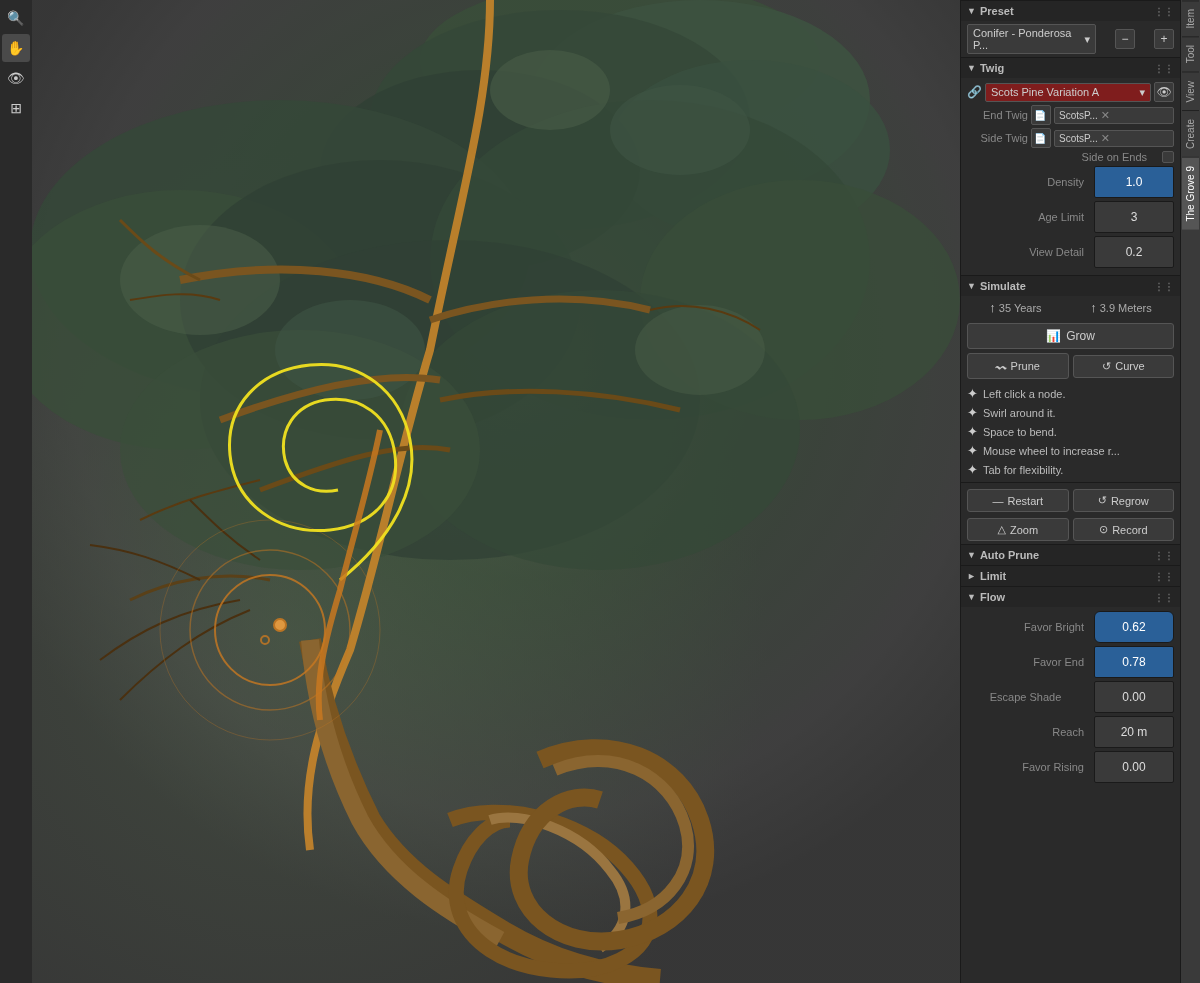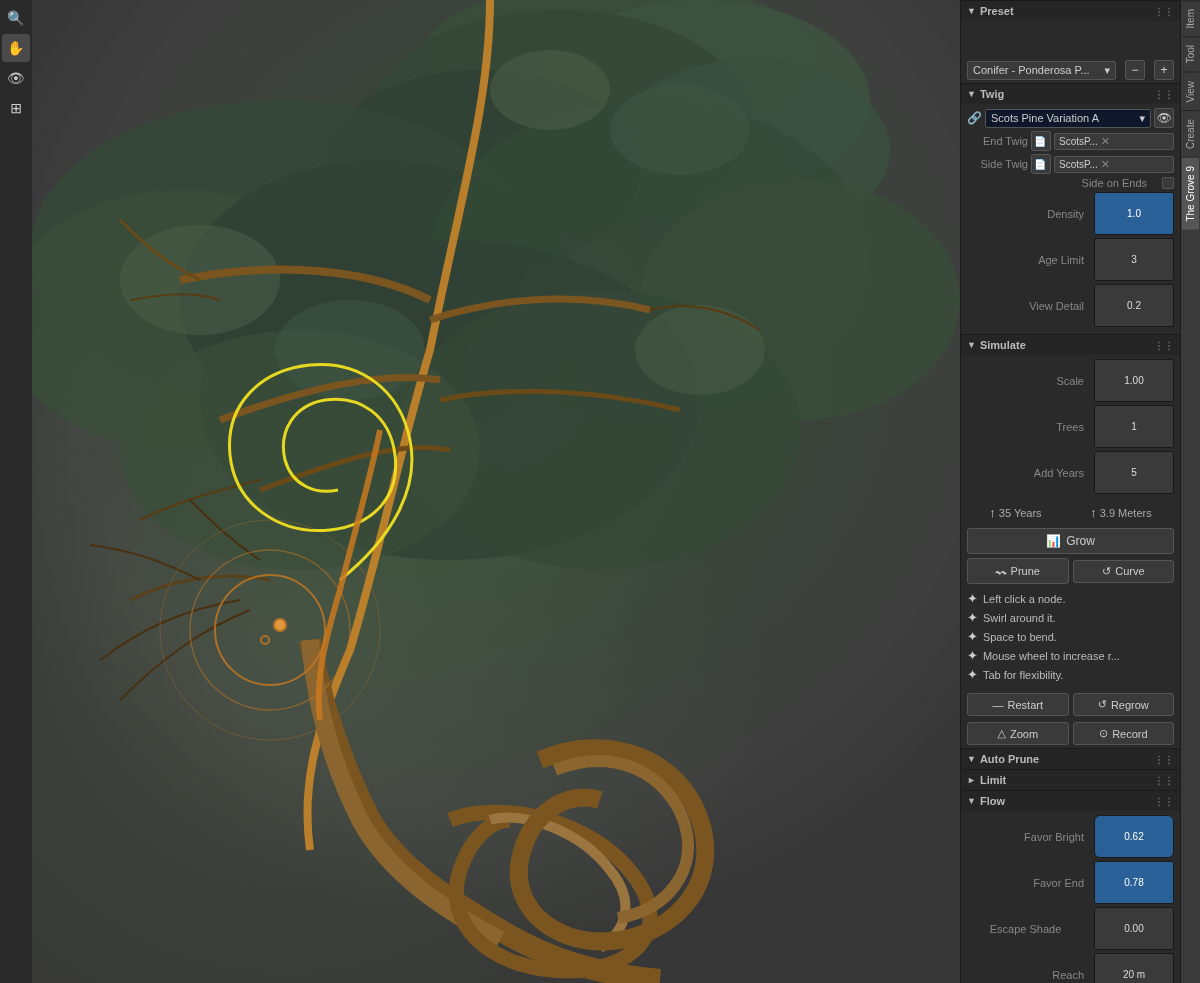--- a/index.html
+++ b/index.html
@@ -119,39 +119,38 @@
 
     .section-content {
       padding: 4px 6px;
       background: #2a2a2a;
     }
 
     .value-field {
       background: #3a3a3a;
       border: 1px solid #1a1a1a;
       color: #ddd;
-      padding: 15px 5px;
+      padding: 8px 5px;
       border-radius: 2px;
       flex: 1;
       text-align: center;
-      font-size: 10px;
+      font-size: 12px;
     }
 
     .value-field.blue {
       background: #2a6098;
       color: #fff;
     }
 
     
     .preset-row {
       display: flex;
       align-items: center;
       padding: 3px 6px;
-      gap: 9px;
-      margin-top: 36px;
+      gap: 19px;
     }
 
     .preset-dropdown {
       flex: 1;
       background: #3a3a3a;
       border: 1px solid #555;
       color: #ccc;
       padding: 2px 5px;
       border-radius: 2px;
       font-size: 11px;
@@ -177,21 +176,21 @@
     
     .twig-preset-row {
       display: flex;
       align-items: center;
       gap: 3px;
       margin-bottom: 3px;
     }
 
     .twig-dropdown {
       flex: 1;
-      background: #0f172a;
+      background: #7f1d1d;
       border: 1px solid #555;
       color: #ccc;
       padding: 2px 5px;
       border-radius: 2px;
       font-size: 11px;
       display: flex;
       align-items: center;
       justify-content: space-between;
       cursor: pointer;
     }
@@ -510,37 +509,20 @@
       <span class="field-label" style="text-align:right; flex:1;">View Detail</span>
       <div class="value-field" style="max-width:80px;">0.2</div>
     </div>
   </div>
 
   <div class="section-header">
     <span class="arrow">▼</span>
     <span>Simulate</span>
     <span class="dots">⋮⋮</span>
   </div>
-  <div class="section-content">
-
-    <div class="field-row">
-      <span class="field-label" style="text-align:right; flex:1;">Scale</span>
-      <div class="value-field" style="max-width:80px;">1.00</div>
-    </div>
-
-    <div class="field-row">
-      <span class="field-label" style="text-align:right; flex:1;">Trees</span>
-      <div class="value-field" style="max-width:80px;">1</div>
-    </div>
-
-    <div class="field-row">
-      <span class="field-label" style="text-align:right; flex:1;">Add Years</span>
-      <div class="value-field" style="max-width:80px;">5</div>
-    </div>
-  </div>
 
   <div class="stats-row">
     <div class="stat-item">
       <span class="stat-icon">↑</span>
       <span>35 Years</span>
     </div>
     <div class="stat-item">
       <span class="stat-icon">↑</span>
       <span>3.9 Meters</span>
     </div>

